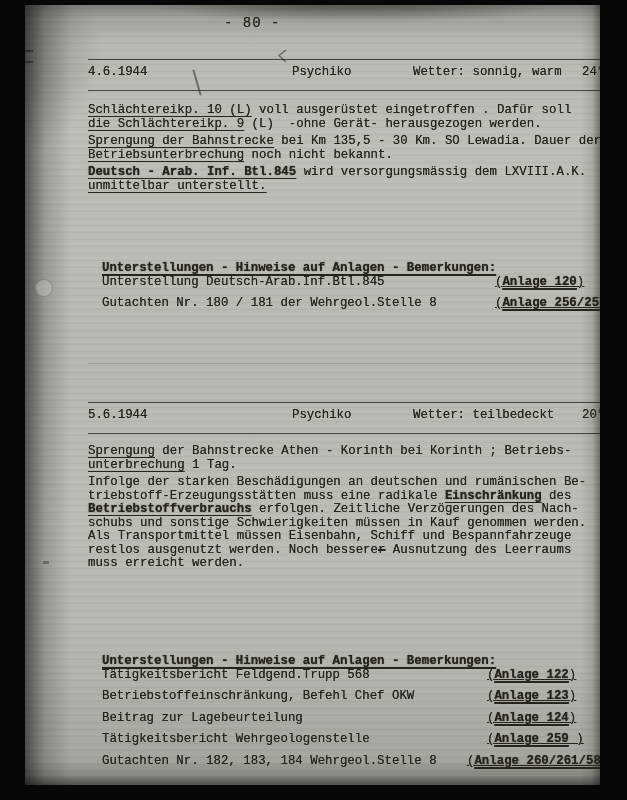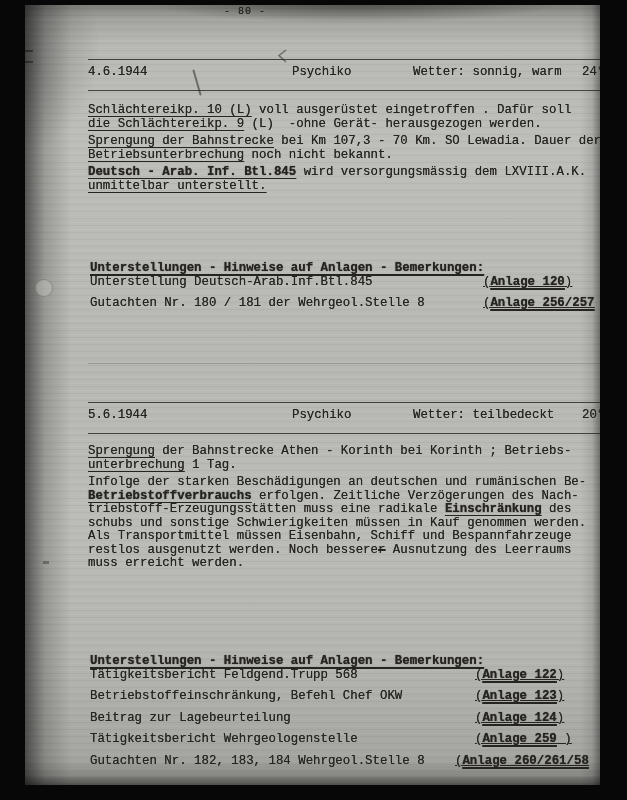--- a/index.html
+++ b/index.html
@@ -20,31 +20,31 @@
       linear-gradient(180deg, rgba(0,0,0,0.26) 0, rgba(0,0,0,0.07) 14px, rgba(0,0,0,0) 36px),
       repeating-linear-gradient(180deg, rgba(255,255,255,0.05) 0 1px, rgba(0,0,0,0) 1px 3px, rgba(0,0,0,0.04) 3px 4px, rgba(0,0,0,0) 4px 7px),
       linear-gradient(180deg,#aaaaa6 0%,#b9b9b5 6%,#bdbdb9 18%,#b7b7b3 45%,#bbbbb7 66%,#b3b3af 85%,#a5a5a1 96%,#959591 100%);
   }
   .txt{font-size:12.4px;line-height:13.5px;text-shadow:0 0 .6px rgba(38,36,31,.8);}
   .tline{white-space:pre;height:13.5px;}
   .para{margin-bottom:4px;}
   .u{text-decoration:underline;text-decoration-thickness:1.4px;text-underline-offset:2.5px;}
   .b{font-weight:bold;text-shadow:0 0 1px rgba(30,28,24,.9);}
   .strike{text-decoration:line-through;text-decoration-thickness:1.6px;}
-  .page-number{position:absolute;left:199px;top:0;font-size:10px;letter-spacing:1px;
+  .page-number{position:absolute;left:199px;top:12px;font-size:14px;letter-spacing:1px;
     text-shadow:0 0 .6px rgba(38,36,31,.8);}
   .hrule{position:absolute;left:63px;width:512px;border-top:1.8px solid rgba(33,31,27,0.78);}
   #rule1a{top:54px;} #rule1b{top:85px;} #rule2a{top:397px;} #rule2b{top:428px;}
   .header-row{position:absolute;left:63px;width:512px;height:17px;}
   #hrow1{top:61px;} #hrow2{top:404px;}
   .header-row span{position:absolute;white-space:pre;}
   .hdate{left:0;} .hplace{left:204px;} .hweather{left:325px;} .htemp{left:494px;}
   .paras{position:absolute;left:63px;width:513px;}
   #paras1{top:99px;} #paras2{top:440px;}
-  .annex{position:absolute;left:65px;width:510px;}
+  .annex{position:absolute;left:77px;width:510px;}
   #annex1{top:257px;} #annex2{top:650px;}
   .annex-header{font-weight:bold;text-decoration:underline;text-decoration-thickness:1.6px;
     text-underline-offset:3px;white-space:pre;text-shadow:0 0 1px rgba(30,28,24,.85);}
   .annex-rows{}
   .annex-row{position:relative;height:13.5px;margin-bottom:8px;white-space:pre;}
   .annex-ref{position:absolute;top:0;white-space:pre;text-decoration:underline;}
   #annex1 .annex-ref{left:393px;}
   #annex2 .annex-ref{left:385px;}
   #annex2 .annex-row:last-child .annex-ref{transform:translateX(-20px);}
   .anl{text-decoration:underline;text-decoration-thickness:1.5px;text-underline-offset:2.5px;
@@ -82,21 +82,21 @@
     <span class="htemp">24°</span>
   </div>
   <div class="hrule" id="rule1b"></div>
 
   <div class="paras" id="paras1">
       <div class="para">
         <div class="tline"><span class="u">Schlächtereikp. 10 (L)</span><span> voll ausgerüstet eingetroffen . Dafür soll</span></div>
         <div class="tline"><span class="u">die Schlächtereikp. 9</span><span> (L)  -ohne Gerät- herausgezogen werden.</span></div>
       </div>
       <div class="para">
-        <div class="tline"><span class="u">Sprengung der Bahnstrecke</span><span> bei Km 107,3 - 70 Km. SO Lewadia. Dauer der</span></div>
+        <div class="tline"><span class="u">Sprengung der Bahnstrecke</span><span> bei Km 135,5 - 30 Km. SO Lewadia. Dauer der</span></div>
         <div class="tline"><span class="u">Betriebsunterbrechung</span><span> noch nicht bekannt.</span></div>
       </div>
       <div class="para">
         <div class="tline"><span class="u b">Deutsch - Arab. Inf. Btl.845</span><span> wird versorgungsmässig dem LXVIII.A.K.</span></div>
         <div class="tline"><span class="u">unmittelbar unterstellt.</span></div>
       </div>
     </div>
 
   <div class="annex" id="annex1">
     <div class="annex-header">Unterstellungen - Hinweise auf Anlagen - Bemerkungen:</div>
@@ -117,22 +117,22 @@
   </div>
   <div class="hrule" id="rule2b"></div>
 
   <div class="paras" id="paras2">
       <div class="para">
         <div class="tline"><span class="u">Sprengung</span><span> der Bahnstrecke Athen - Korinth bei Korinth ; Betriebs-</span></div>
         <div class="tline"><span class="u">unterbrechung</span><span> 1 Tag.</span></div>
       </div>
       <div class="para">
         <div class="tline"><span>Infolge der starken Beschädigungen an deutschen und rumänischen Be-</span></div>
+        <div class="tline"><span>triebstoff-Erzeugungsstätten muss eine radikale </span><span class="u b">Einschränkung</span><span> des</span></div>
         <div class="tline"><span class="u b">Betriebstoffverbrauchs</span><span> erfolgen. Zeitliche Verzögerungen des Nach-</span></div>
-        <div class="tline"><span>triebstoff-Erzeugungsstätten muss eine radikale </span><span class="u b">Einschränkung</span><span> des</span></div>
         <div class="tline"><span>schubs und sonstige Schwierigkeiten müssen in Kauf genommen werden.</span></div>
         <div class="tline"><span>Als Transportmittel müssen Eisenbahn, Schiff und Bespannfahrzeuge</span></div>
         <div class="tline"><span>restlos ausgenutzt werden. Noch bessere</span><span class="strike">r</span><span> Ausnutzung des Leerraums</span></div>
         <div class="tline"><span>muss erreicht werden.</span></div>
       </div>
     </div>
 
   <div class="annex" id="annex2">
     <div class="annex-header">Unterstellungen - Hinweise auf Anlagen - Bemerkungen:</div>
     <div class="annex-rows">

